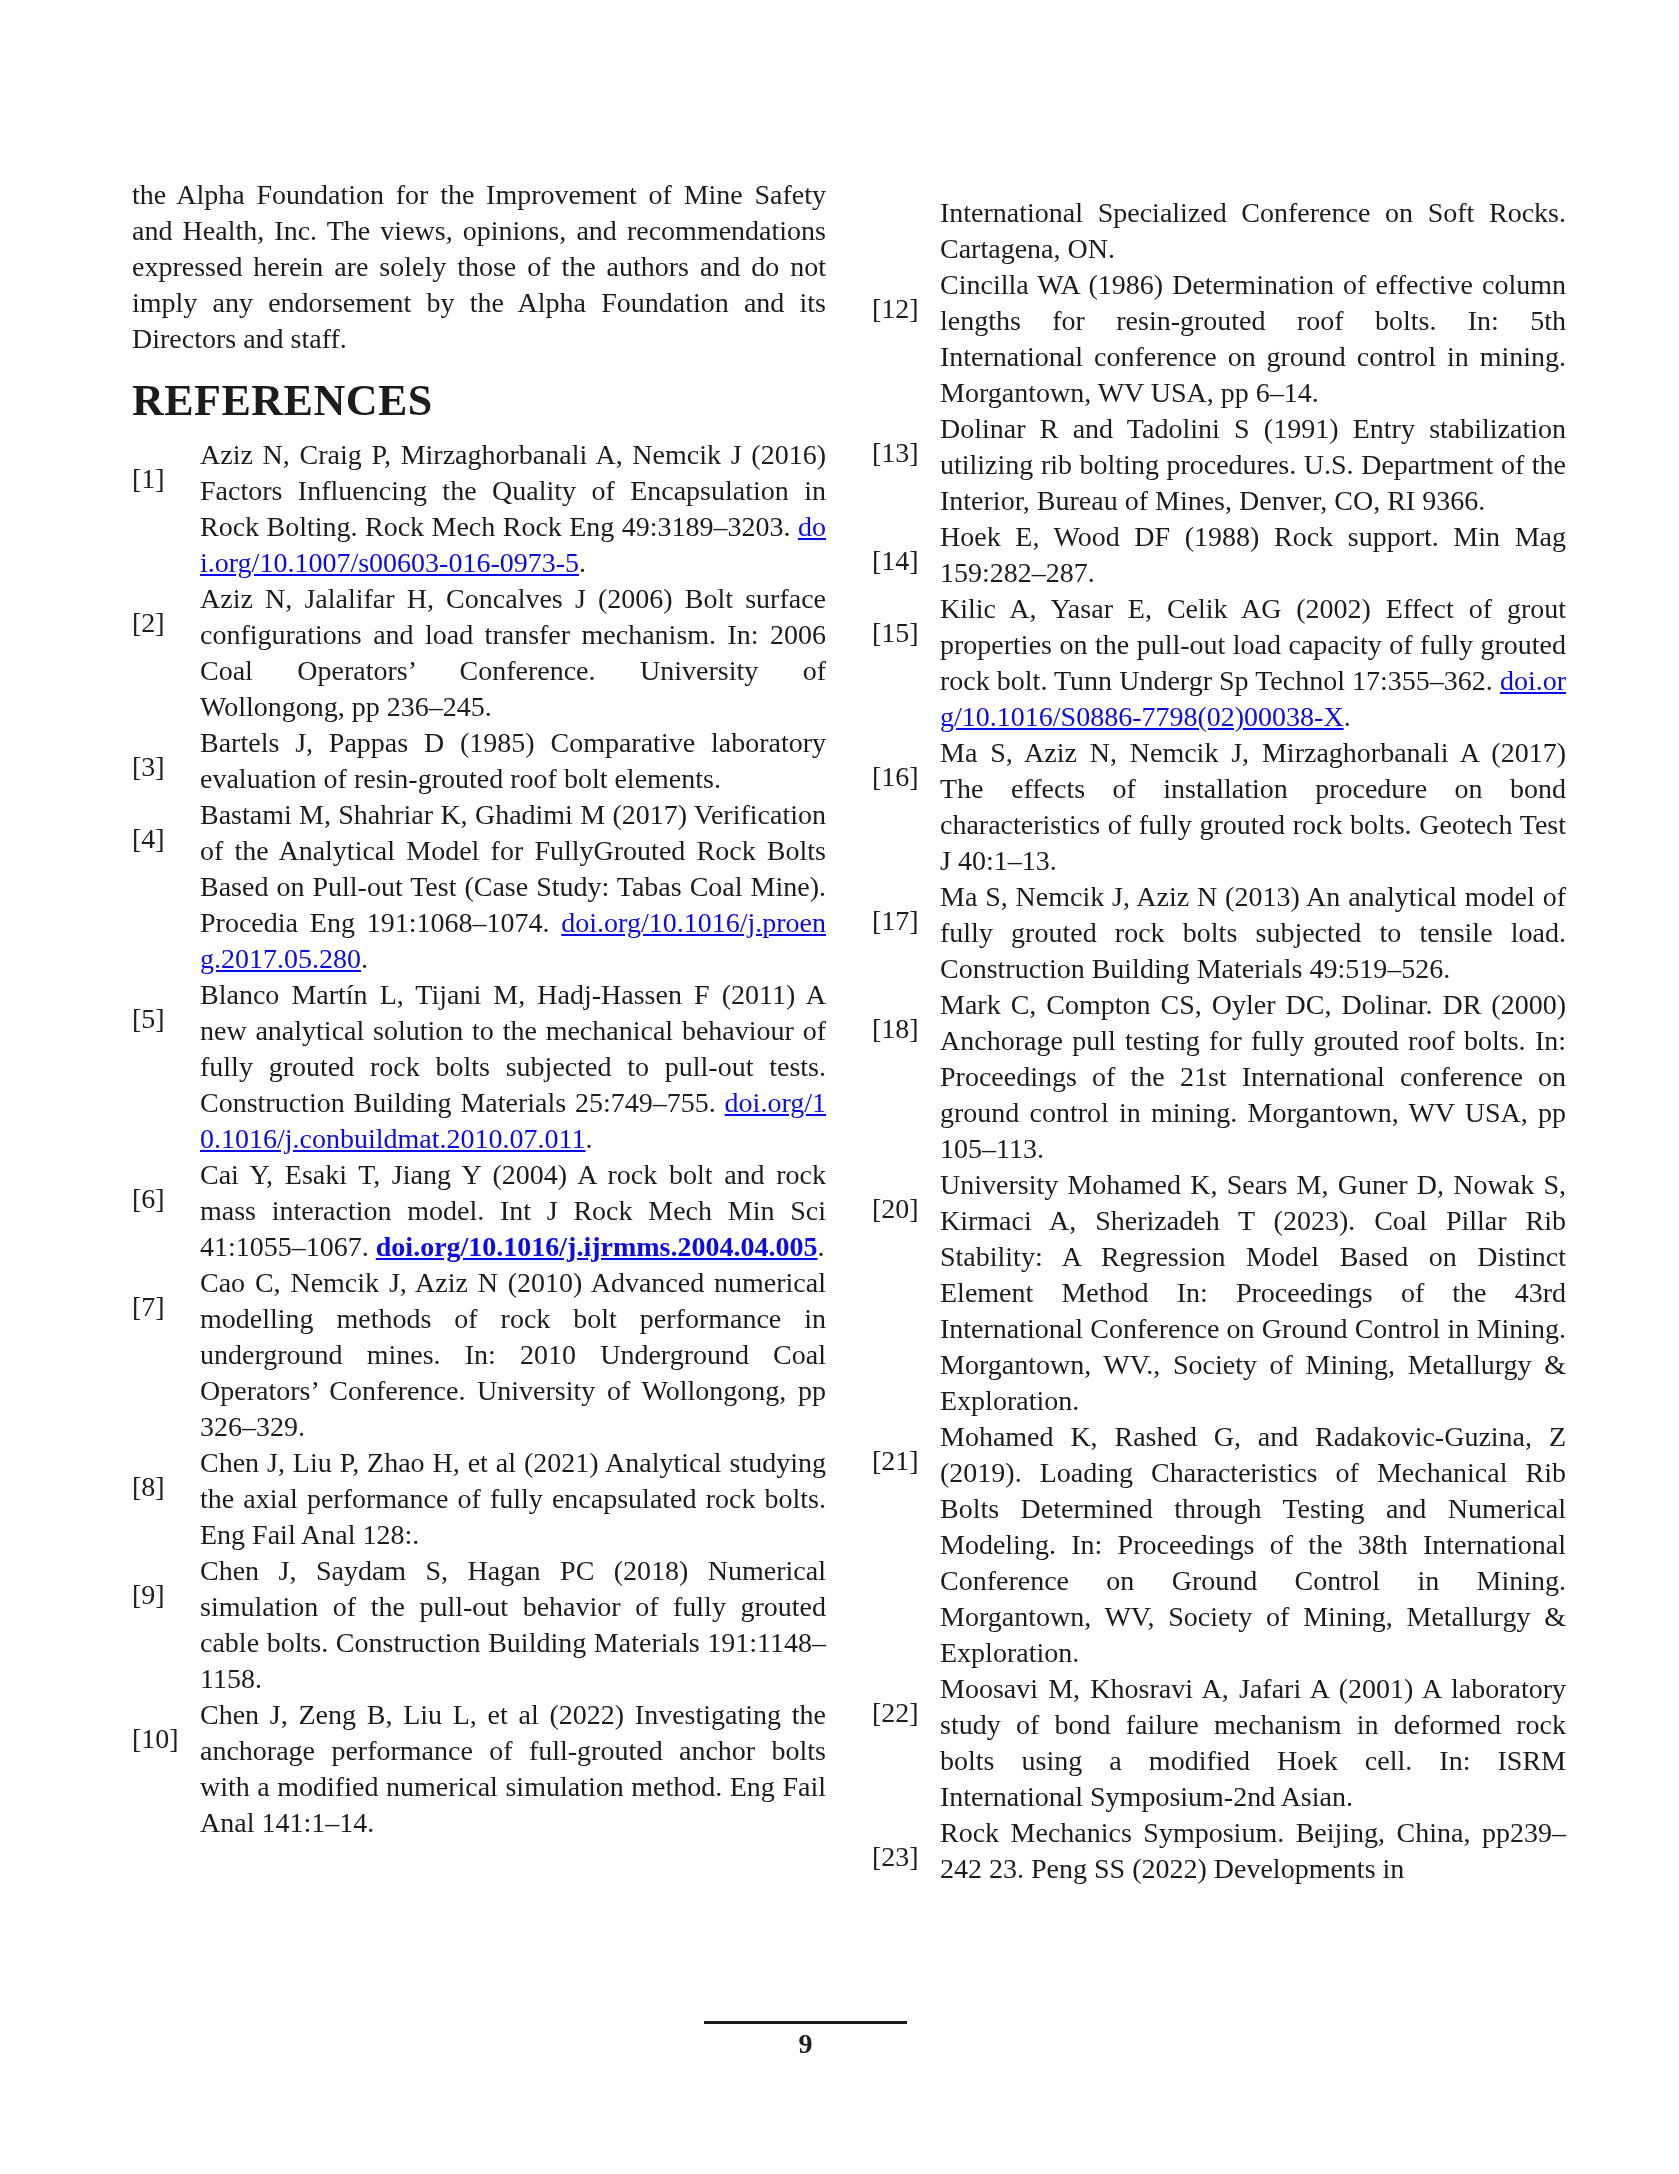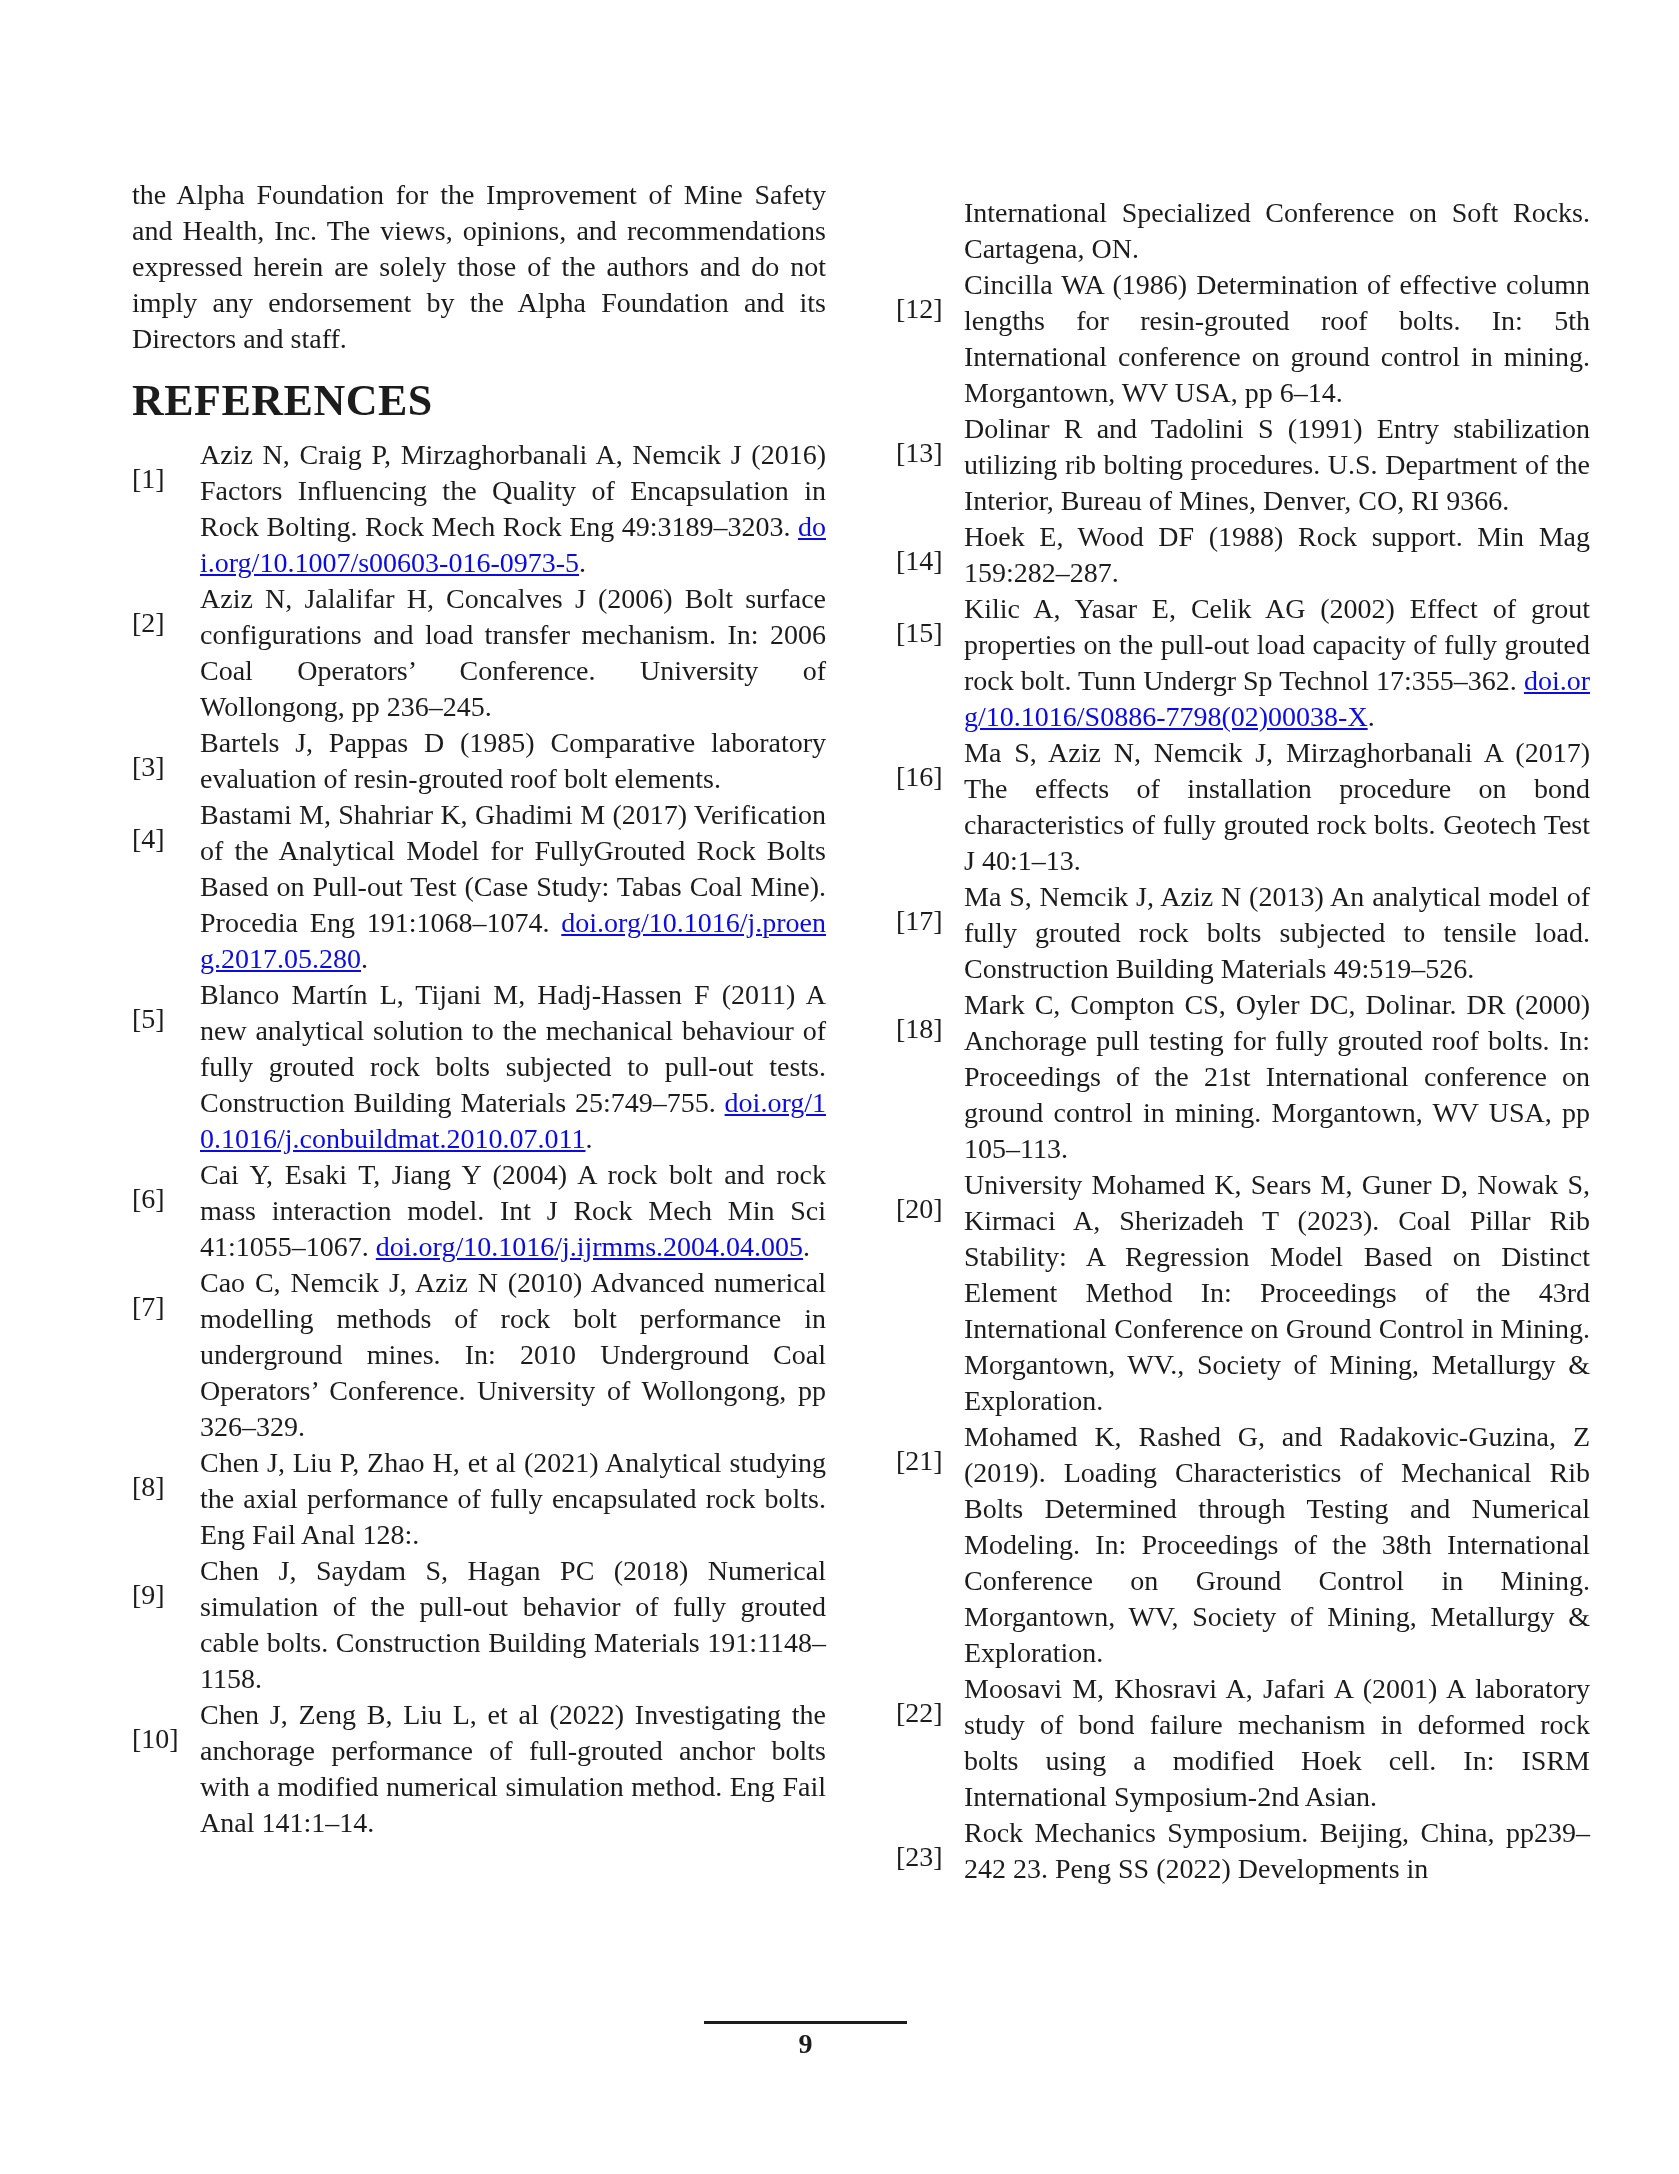--- a/index.html
+++ b/index.html
@@ -11,21 +11,21 @@
     font-family: "Liberation Serif", "DejaVu Serif", serif;
     color: #1c1c1c;
     overflow: hidden;
   }
   .content {
     position: absolute;
     left: 132px;
     top: 177px;
     width: 1434px;
     display: flex;
-    gap: 70px;
+    gap: 46px;
   }
   .col {
     flex: 0 0 694px;
     width: 694px;
     font-size: 28px;
     line-height: 36px;
   }
   .intro {
     margin: 0;
     text-align: justify;
@@ -104,21 +104,21 @@
           <div class="ref">
             <span class="ref-num">[4]</span>
             <div class="ref-body"><span>Bastami M, Shahriar K, Ghadimi M (2017) Verification of the Analytical Model for FullyGrouted Rock Bolts Based on Pull-out Test (Case Study: Tabas Coal Mine). Procedia Eng 191:1068–1074. </span><a class="doi-link" style="color: rgb(11, 11, 232);">doi.org/10.1016/j.proeng.2017.05.280</a><span>.</span></div>
           </div>
           <div class="ref">
             <span class="ref-num">[5]</span>
             <div class="ref-body"><span>Blanco Martín L, Tijani M, Hadj-Hassen F (2011) A new analytical solution to the mechanical behaviour of fully grouted rock bolts subjected to pull-out tests. Construction Building Materials 25:749–755. </span><a class="doi-link" style="color: rgb(11, 11, 232);">doi.org/10.1016/j.conbuildmat.2010.07.011</a><span>.</span></div>
           </div>
           <div class="ref">
             <span class="ref-num">[6]</span>
-            <div class="ref-body"><span>Cai Y, Esaki T, Jiang Y (2004) A rock bolt and rock mass interaction model. Int J Rock Mech Min Sci 41:1055–1067. </span><a class="doi-link" style="color: rgb(11, 11, 232);">doi.org/10.1016/j.ijrmms.2004.04.005</a><span>.</span></div>
+            <div class="ref-body"><span>Cai Y, Esaki T, Jiang Y (2004) A rock bolt and rock mass interaction model. Int J Rock Mech Min Sci 41:1055–1067. </span><a class="doi-link" style="color: rgb(11, 11, 232); font-weight: bold;">doi.org/10.1016/j.ijrmms.2004.04.005</a><span>.</span></div>
           </div>
           <div class="ref">
             <span class="ref-num">[7]</span>
             <div class="ref-body"><span>Cao C, Nemcik J, Aziz N (2010) Advanced numerical modelling methods of rock bolt performance in underground mines. In: 2010 Underground Coal Operators’ Conference. University of Wollongong, pp 326–329.</span></div>
           </div>
           <div class="ref">
             <span class="ref-num">[8]</span>
             <div class="ref-body"><span>Chen J, Liu P, Zhao H, et al (2021) Analytical studying the axial performance of fully encapsulated rock bolts. Eng Fail Anal 128:.</span></div>
           </div>
           <div class="ref">

